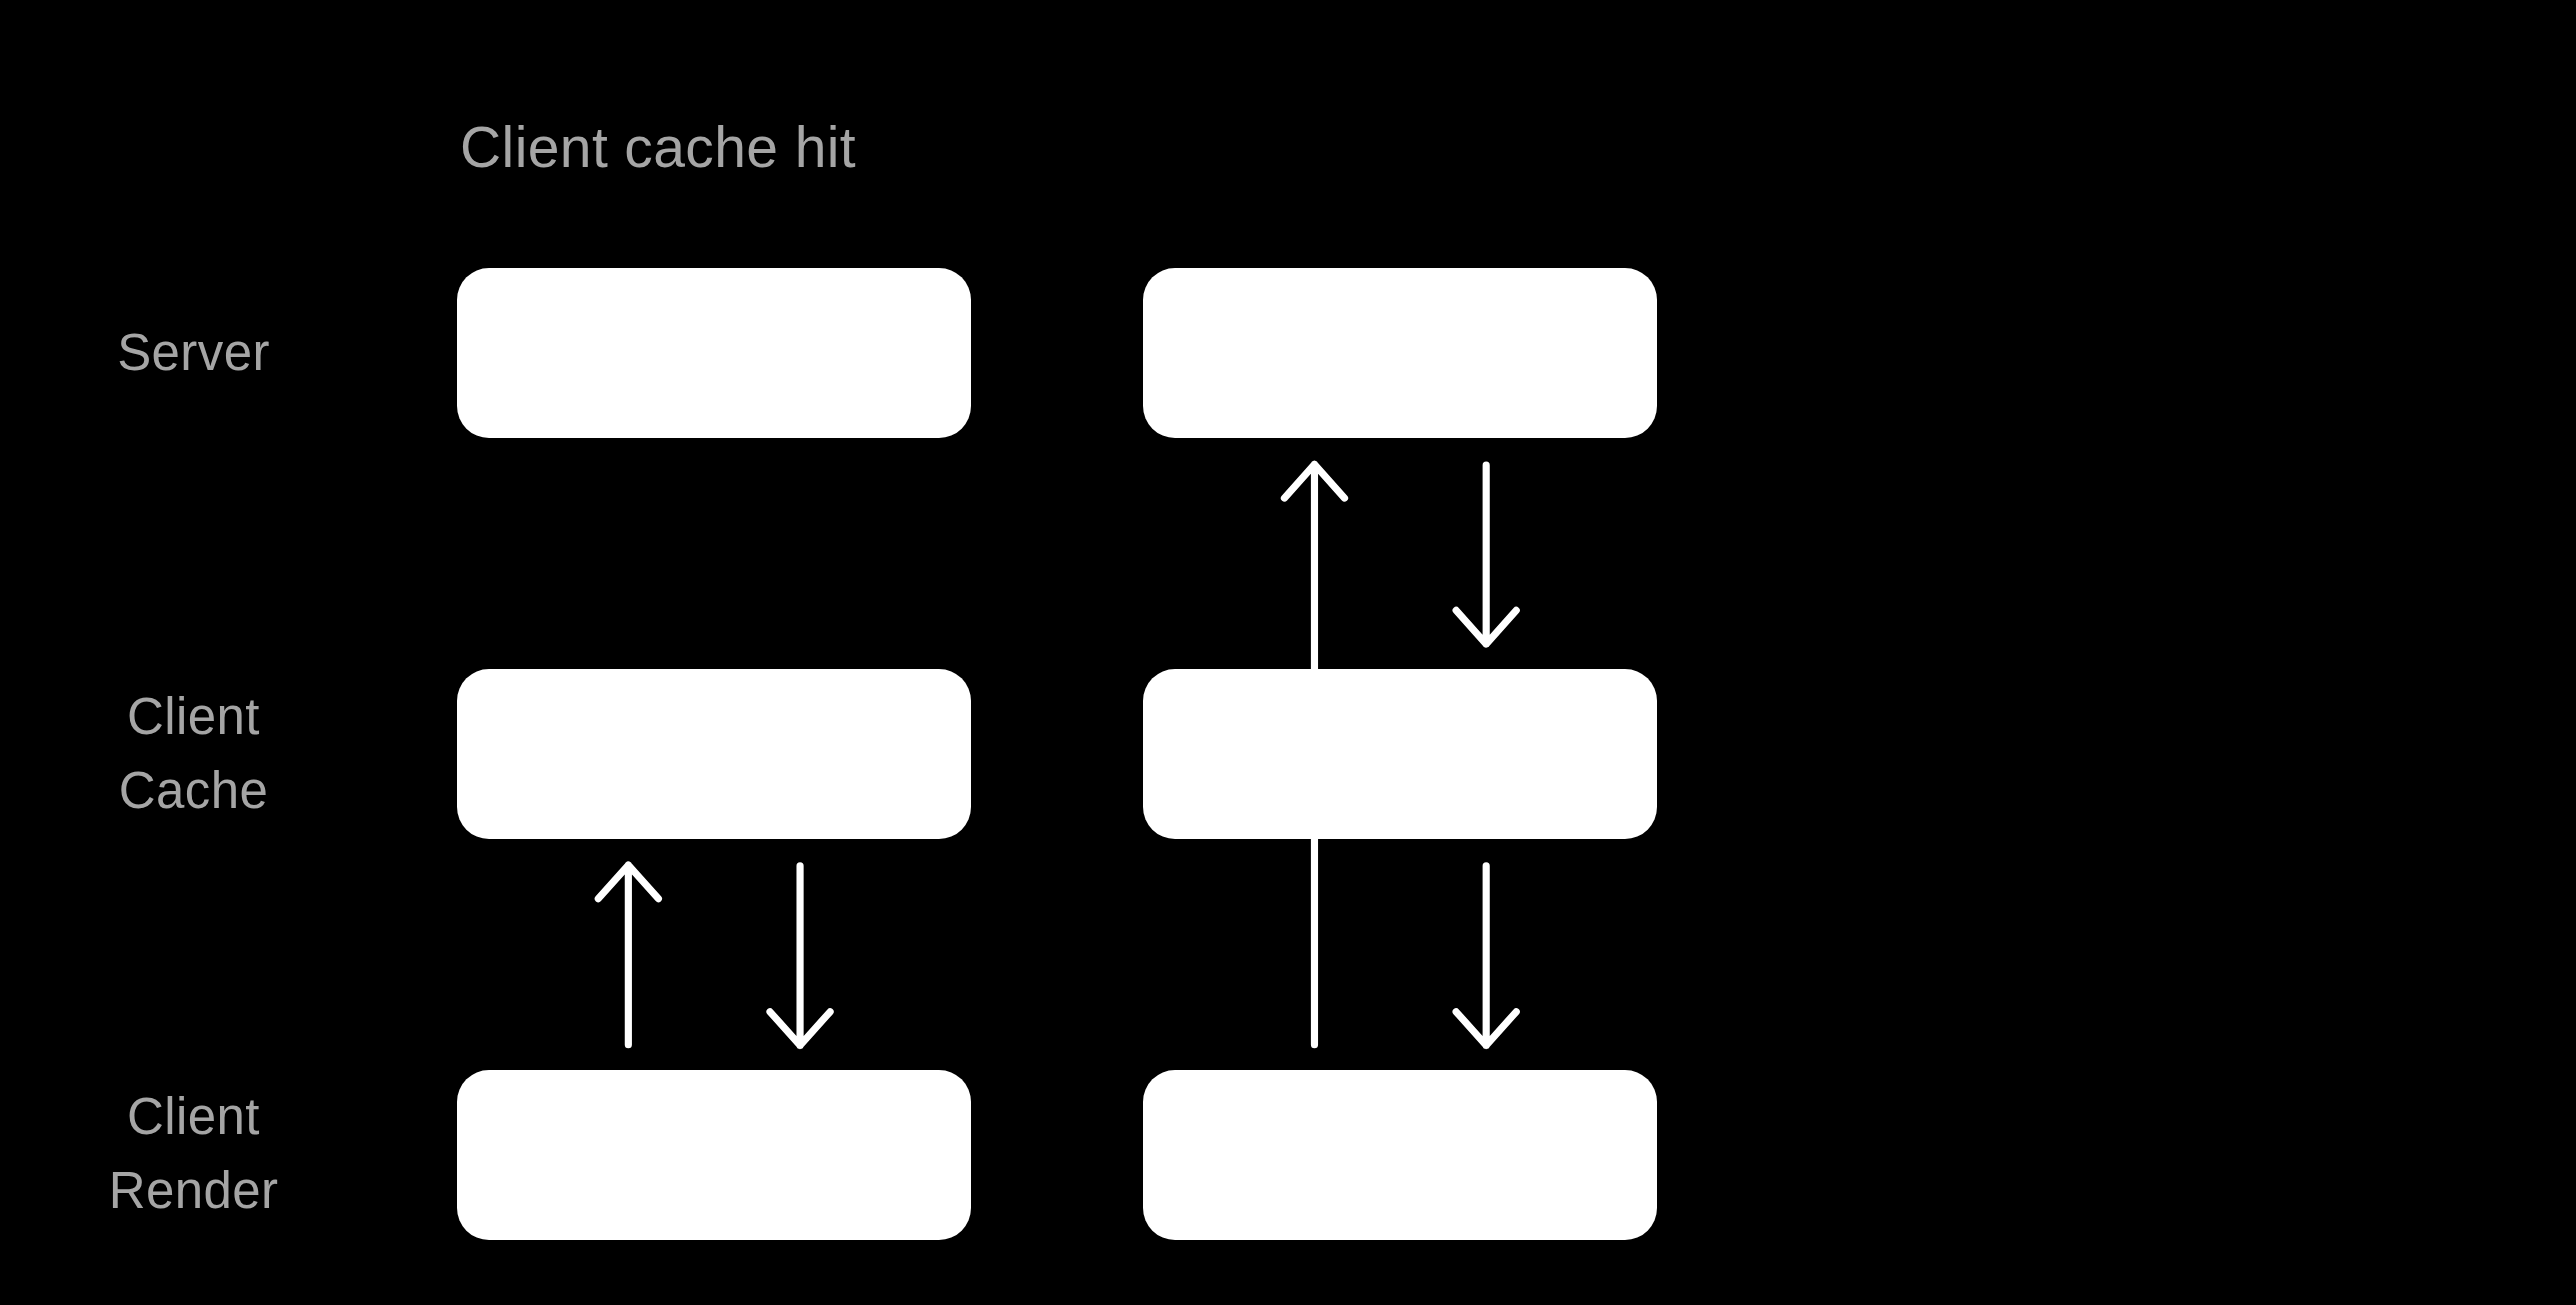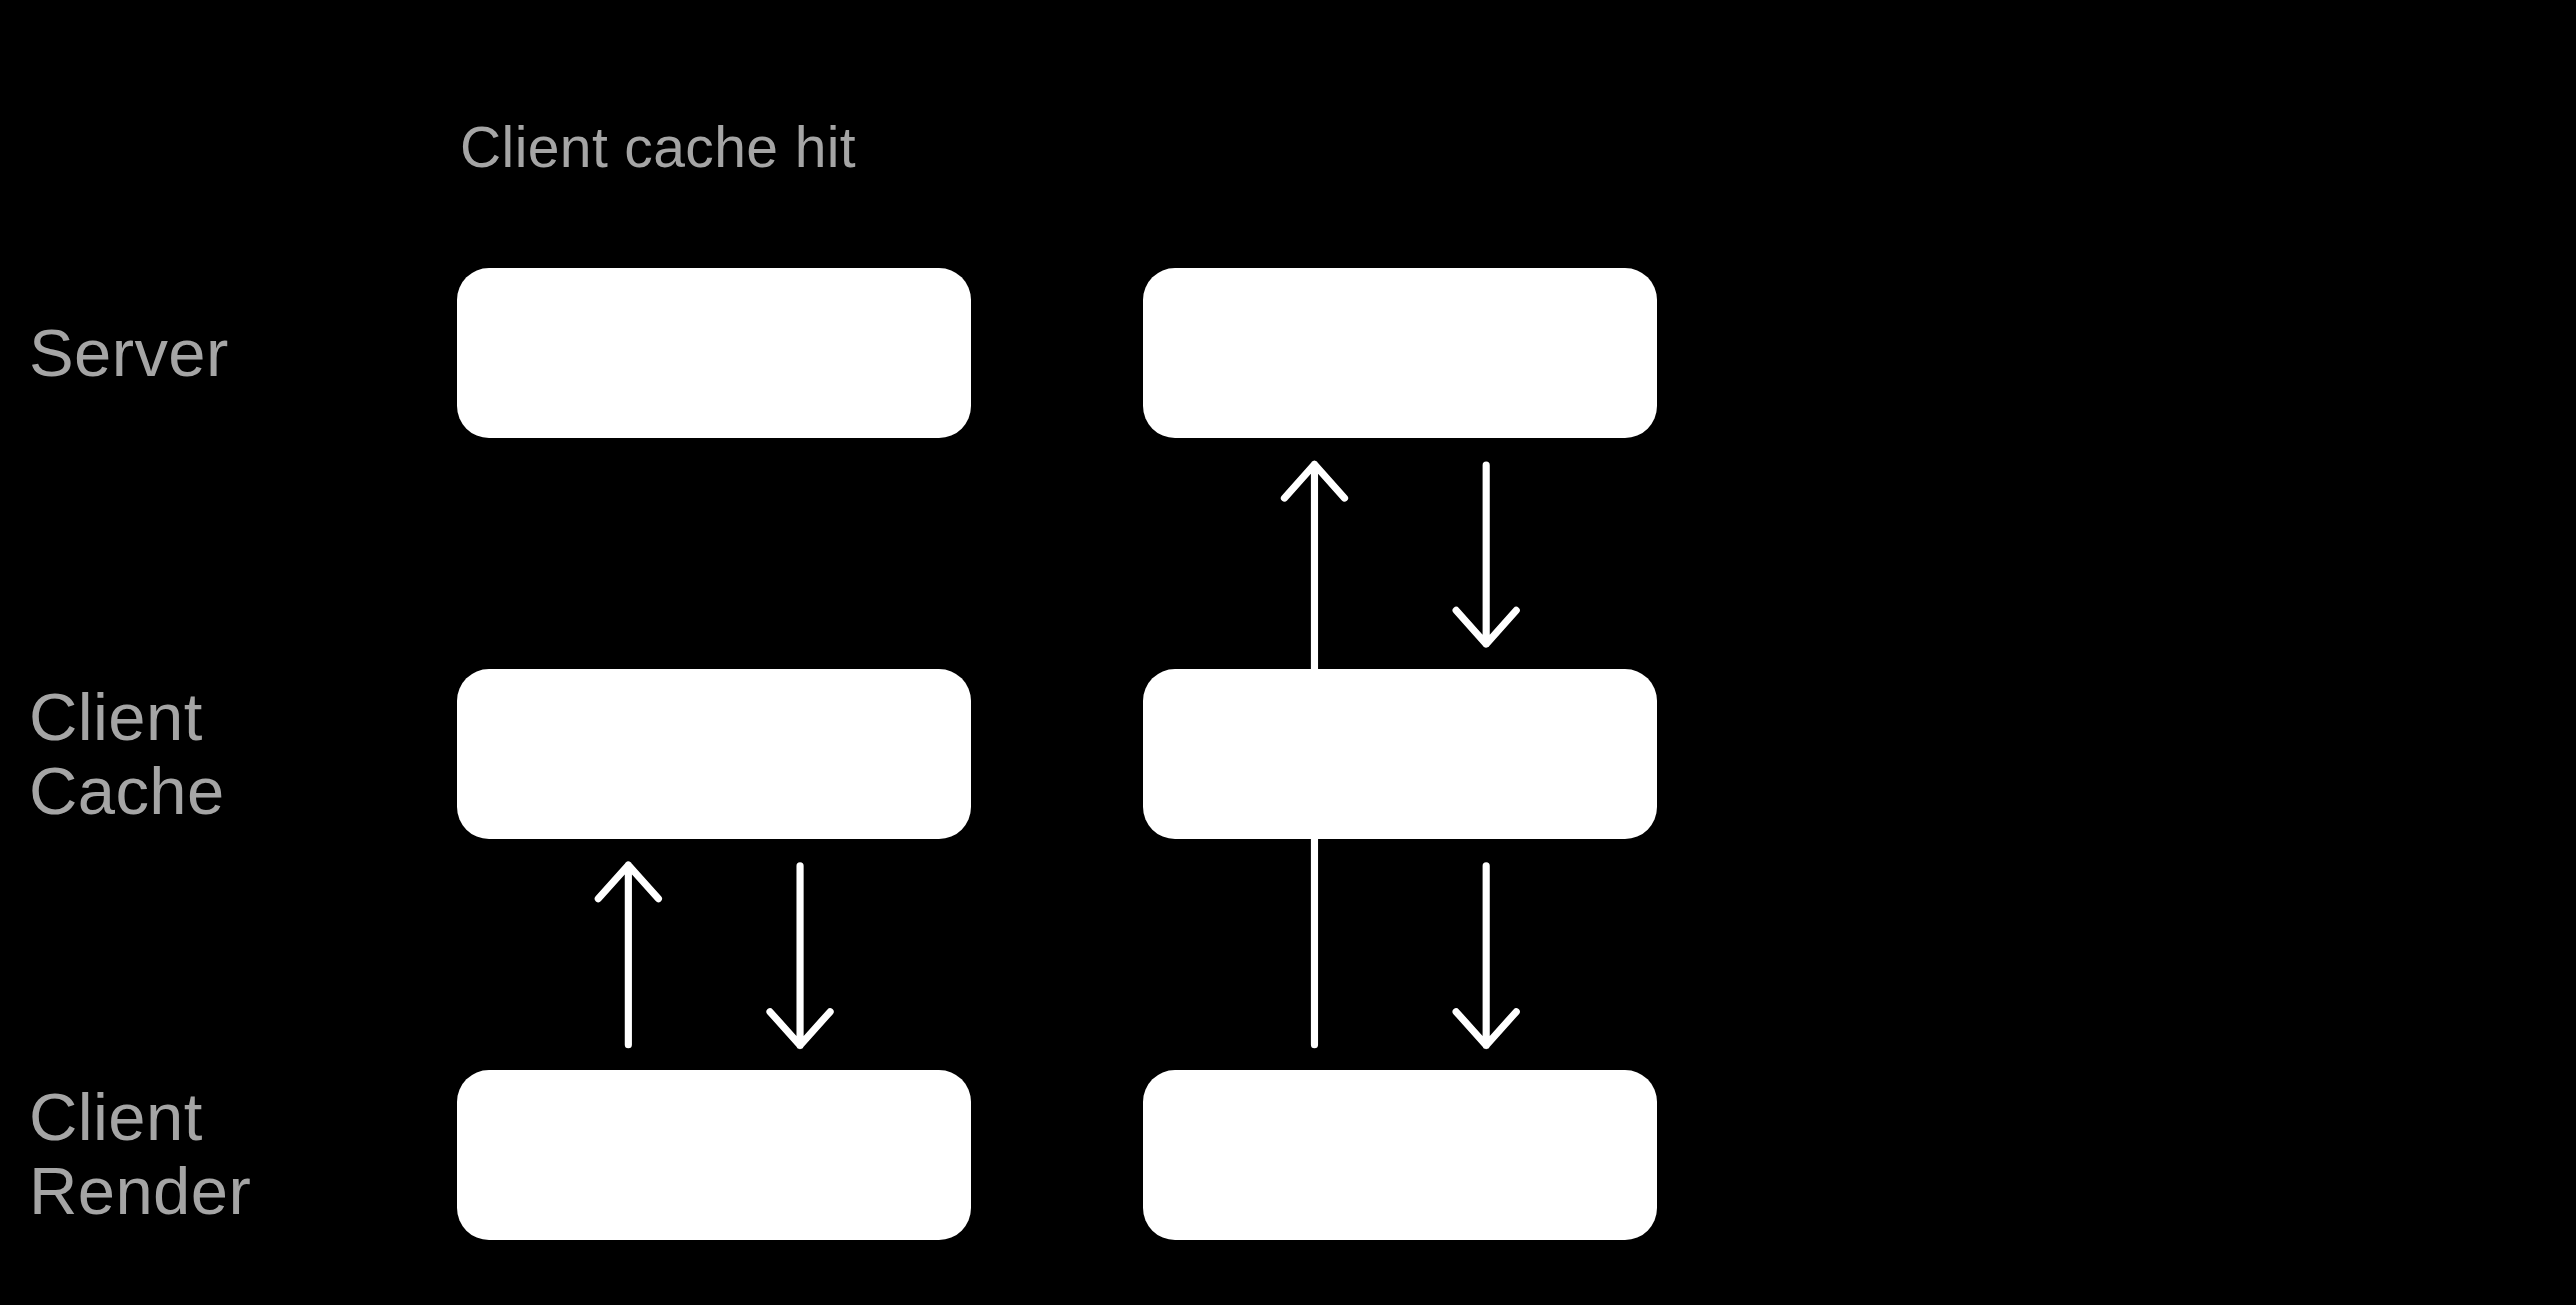--- a/index.html
+++ b/index.html
@@ -26,21 +26,22 @@
     white-space: nowrap;
     letter-spacing: 0.4px;
   }
   .col-header.hit  { left: 460px; }
   .col-header.miss { left: 1147px; }
   .row-label {
     position: absolute;
     left: 29px;
     width: 329px;
     transform: translateY(-50%);
-    font-size: 67px;
+    text-align: center;
+    font-size: 51px;
     font-weight: 500;
     line-height: 74px;
     color: #a5a5a5;
     white-space: pre-line;
     letter-spacing: 0.4px;
   }
   .row-label.r1 { top: 330px; }
   .row-label.r2 { top: 731px; }
   .row-label.r3 { top: 1131px; }
   .box {

